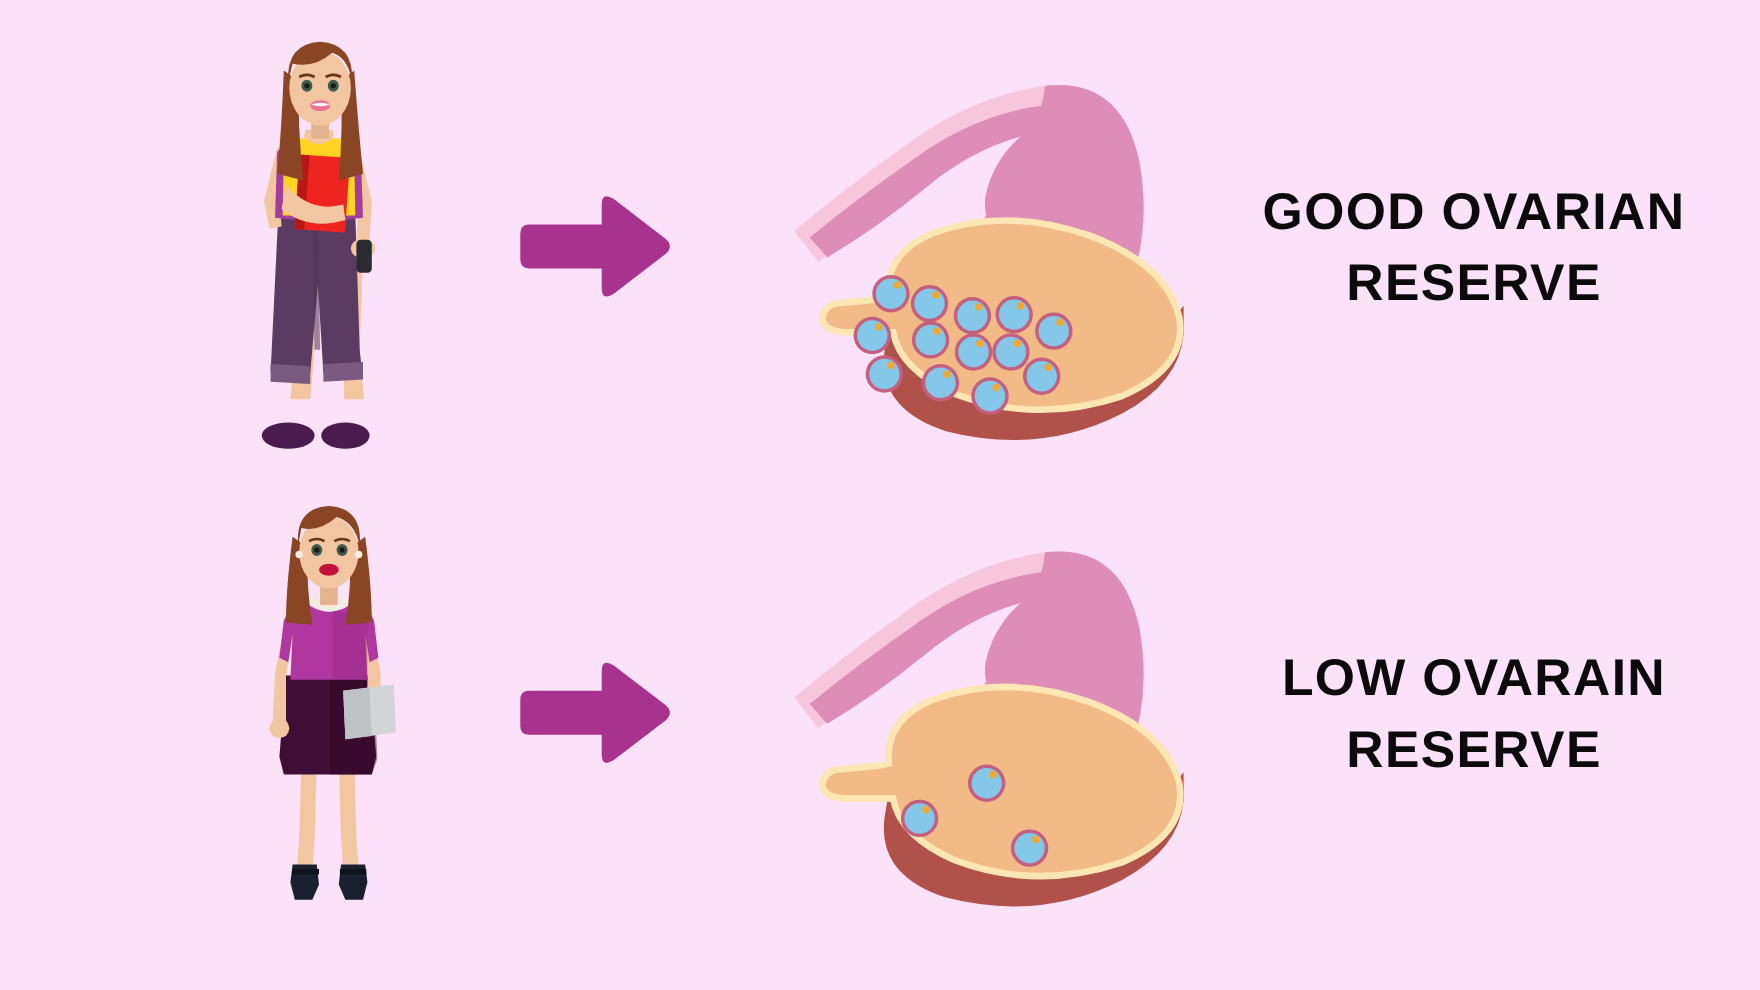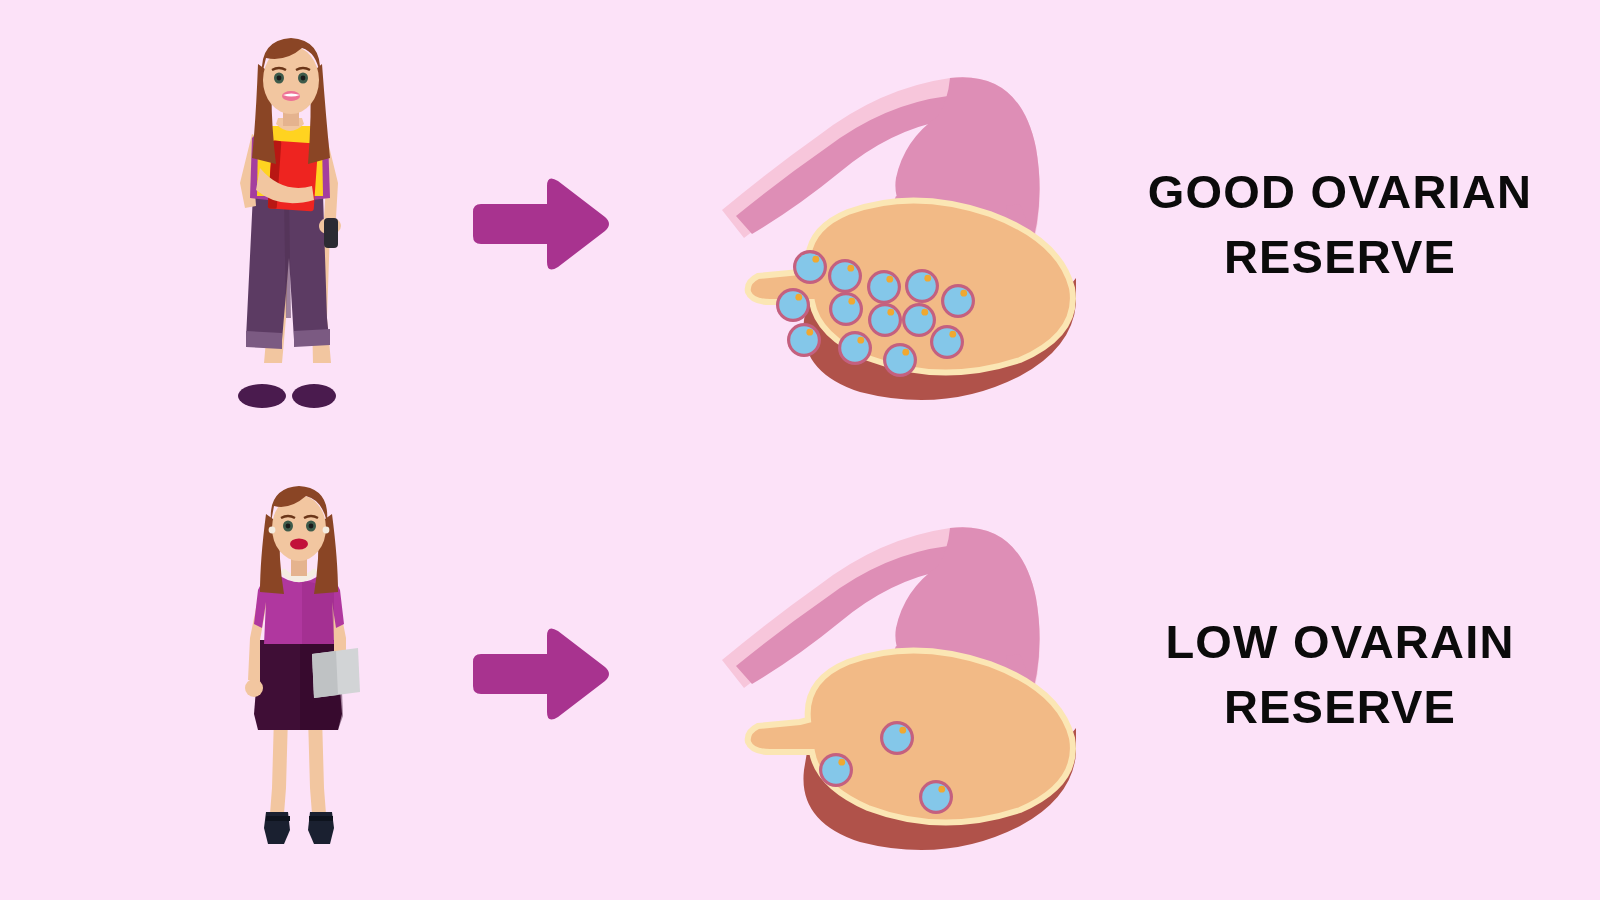--- a/index.html
+++ b/index.html
@@ -18,21 +18,21 @@
     height: 900px;
     background: #FCE2F8;
   }
   .row {
     position: absolute;
     left: 0;
     width: 1436px;
     height: 450px;
   }
   #row-good { top: 0; }
-  #row-low  { top: 450px; }
+  #row-low  { top: 424px; }
 
   .figure-slot {
     position: absolute;
     left: 190px;
     top: 18px;
     width: 220px;
     height: 410px;
   }
   .arrow-slot {
     position: absolute;

